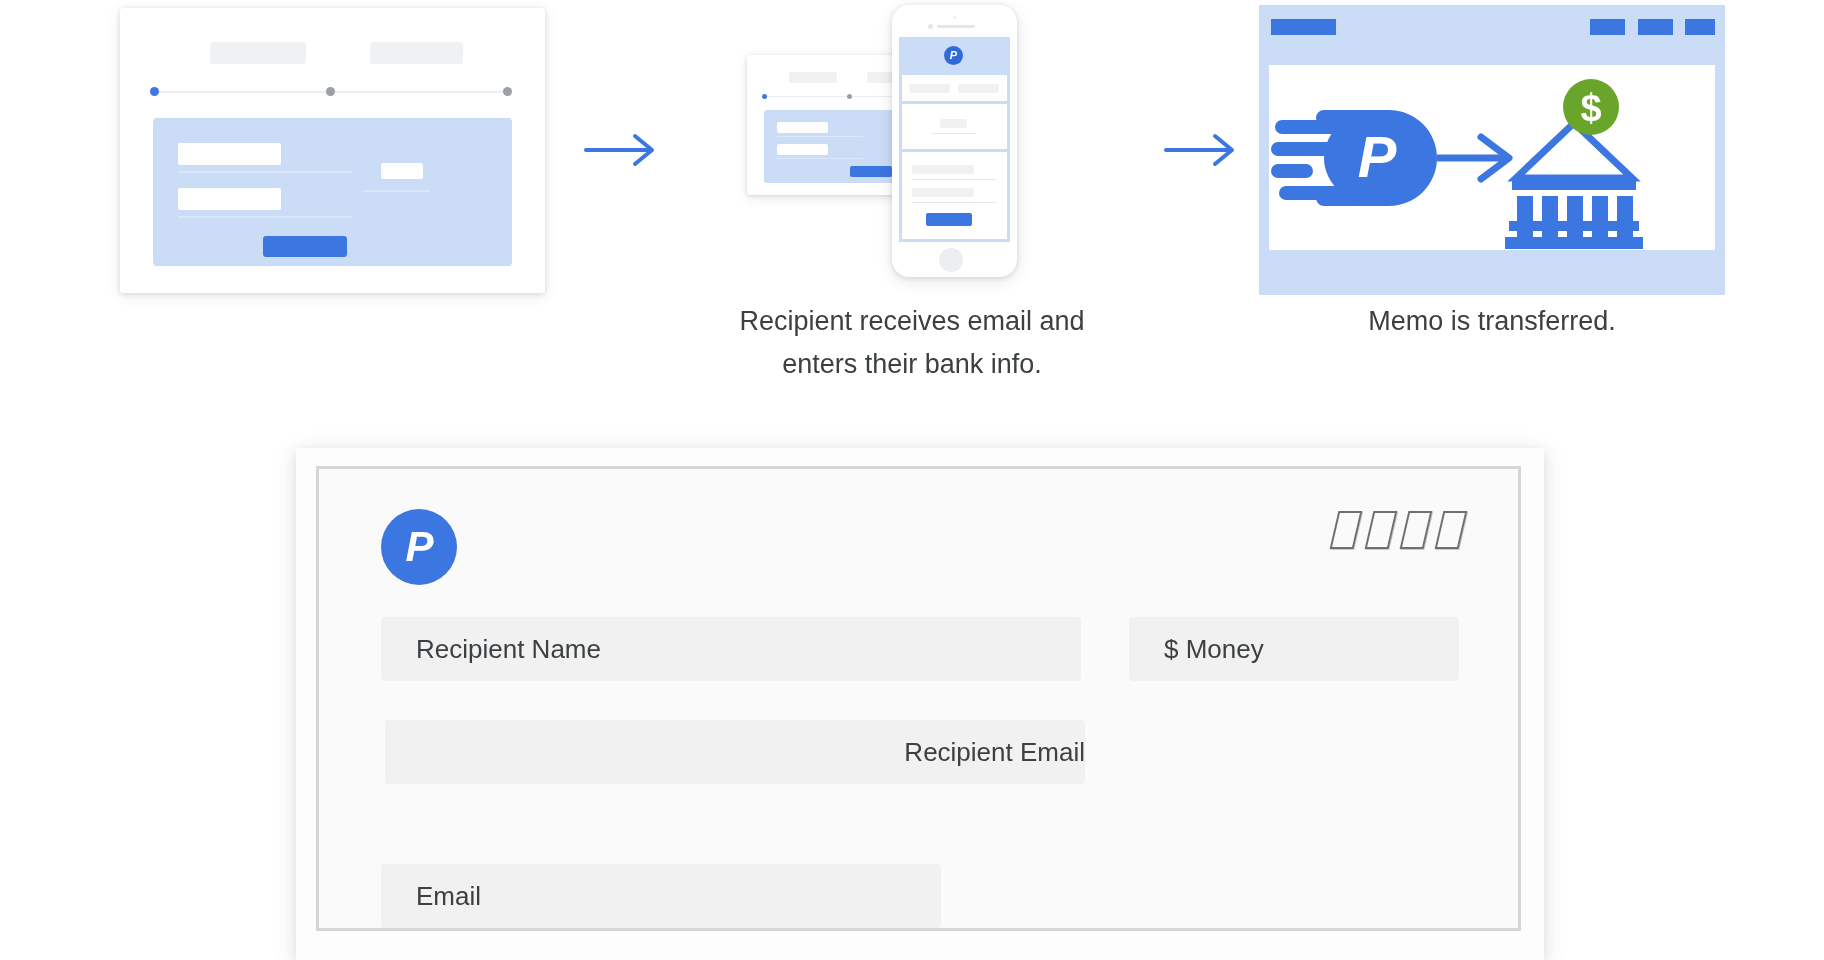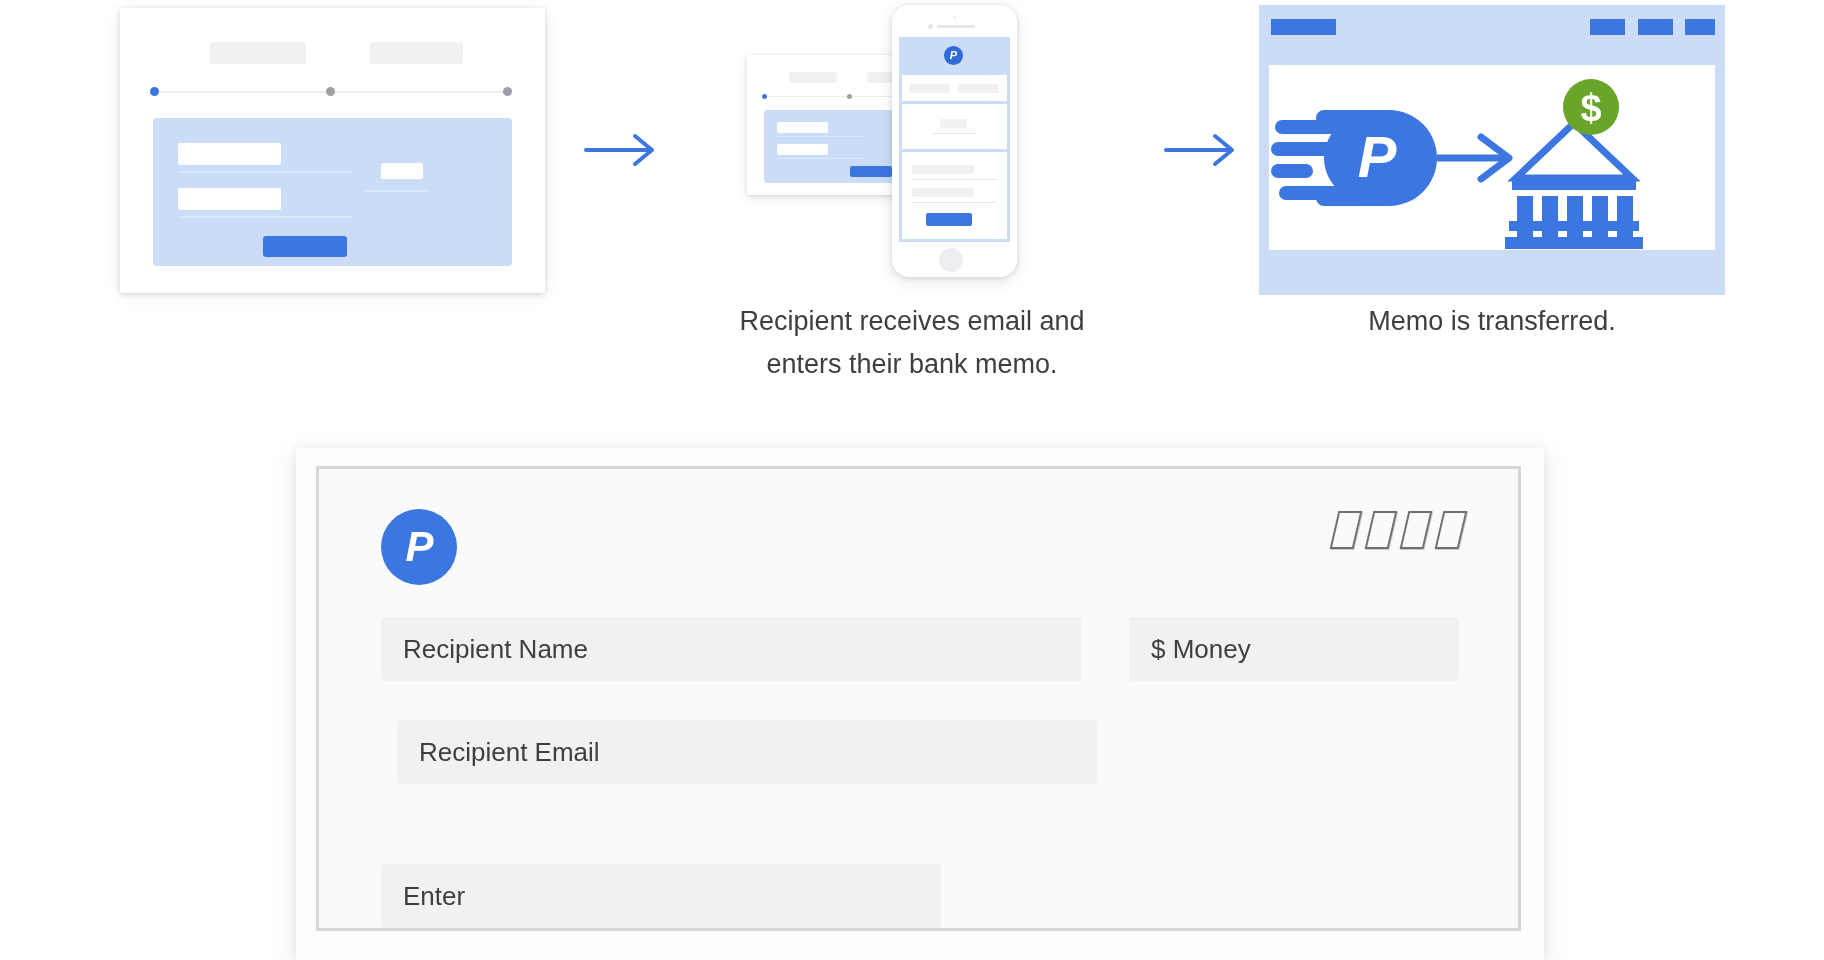--- a/index.html
+++ b/index.html
@@ -219,24 +219,25 @@
     position:absolute;
     background:#f1f1f1;
     border-radius:4px;
     display:flex;align-items:center;
     box-sizing:border-box;
     padding-left:22px;
   }
   .field .ph{
     font-size:26px;color:#3c4043;font-weight:400;
     font-family:"Liberation Sans",sans-serif;
+    margin-left:13px;
   }
   .f-name  {left:0px;   top:0px;   width:700px;height:64px;}
   .f-amount{left:748px; top:0px;   width:330px;height:64px;}
-  .f-email {left:16px;   top:103px; width:700px;height:64px;}
+  .f-email {left:4px;   top:103px; width:700px;height:64px;justify-content:flex-end;}
   .f-memo  {left:0px;   top:247px; width:560px;height:64px;}
 
   .send-btn{
     position:absolute;
     left:748px;top:240px;width:330px;height:82px;
     background:#3b76e1;
     border:none;border-radius:4px;
     color:#ffffff;
     font-family:"Liberation Sans",sans-serif;
     font-size:27px;font-weight:bold;letter-spacing:2.6px;
@@ -319,21 +320,21 @@
             <div class="ph-line ph-l2"></div>
             <div class="ph-bar ph-b5"></div>
             <div class="ph-line ph-l3"></div>
             <div class="ph-btn"></div>
           </div>
           <div class="ph-home"></div>
         </div>
 
       </div>
     </div>
-    <div class="step-caption">Recipient receives email and enters their bank memo.</div>
+    <div class="step-caption">Recipient receives email and enters their bank info.</div>
   </div>
 
   <div class="arrow-cell">
     <svg class="arrow-svg" width="76" height="40" viewBox="0 0 76 40" aria-hidden="true">
       <line x1="2" y1="20" x2="66" y2="20" stroke="#3b76e1" stroke-width="4" stroke-linecap="round"></line>
       <polyline points="51,6 68,20 51,34" fill="none" stroke="#3b76e1" stroke-width="4" stroke-linecap="round" stroke-linejoin="round"></polyline>
     </svg>
   </div>
 
   <div class="step">
@@ -401,20 +402,20 @@
         <div class="field f-name">
           <span class="ph">Recipient Name</span>
         </div>
         <div class="field f-amount">
           <span class="ph">$ Money</span>
         </div>
         <div class="field f-email">
           <span class="ph">Recipient Email</span>
         </div>
         <div class="field f-memo">
-          <span class="ph">Enter</span>
+          <span class="ph">Email</span>
         </div>
 
       </div>
 
     </div>
   </div>
 </div>
 
 </body></html>

